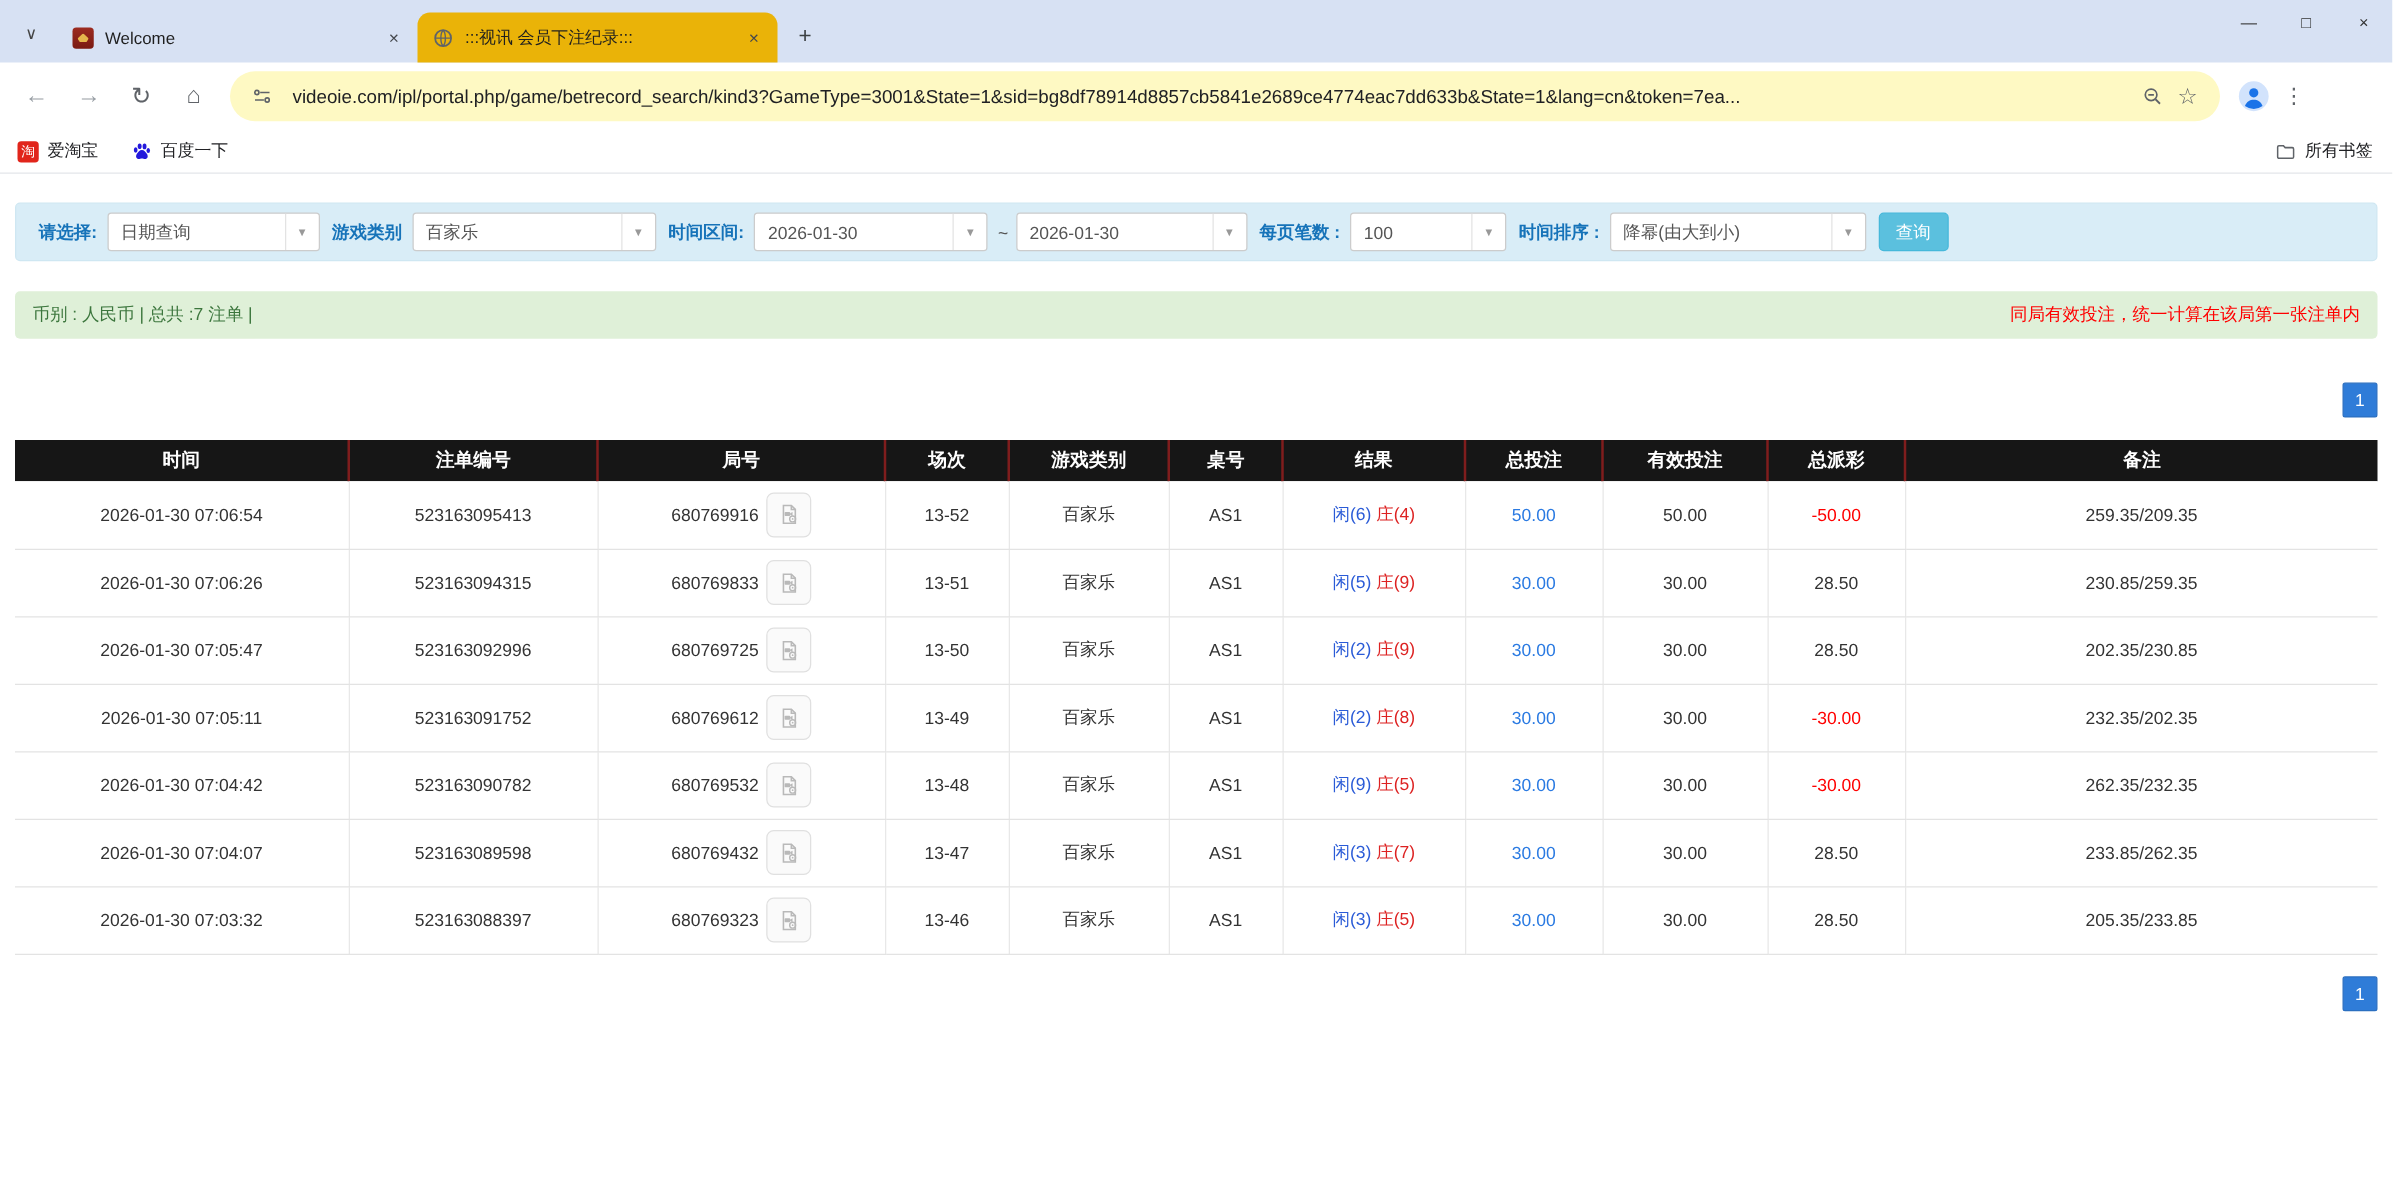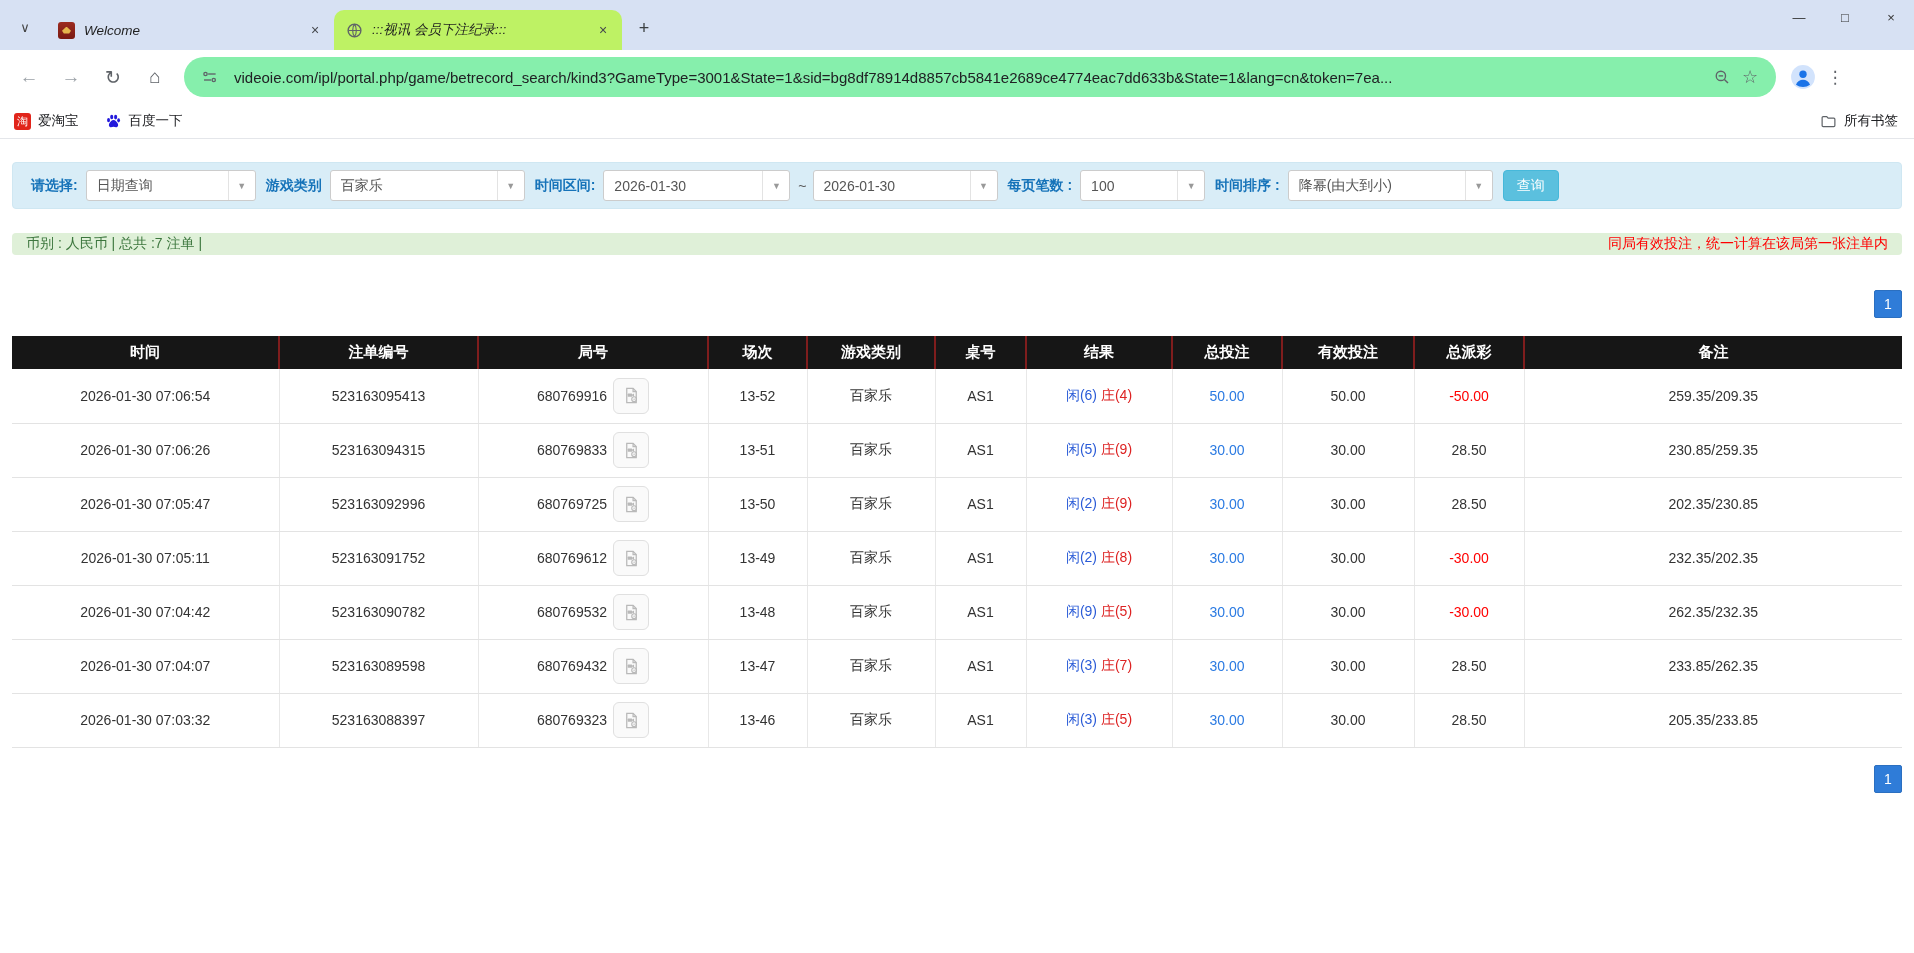--- a/index.html
+++ b/index.html
@@ -4,34 +4,34 @@
 <style>
   * { margin:0; padding:0; box-sizing:border-box; }
   html,body { width:1914px; height:953px; overflow:hidden; background:#fff;
     font-family:"Liberation Sans","DejaVu Sans",sans-serif; }
 
   
   .tabstrip { height:50px; background:#d7e1f3; display:flex; align-items:flex-end; position:relative; }
   .tab-search { width:30px; height:30px; border-radius:8px; margin:0 6px 8px 10px; display:flex; align-items:center; justify-content:center; color:#444; font-size:13px; cursor:pointer; }
   .tab { height:40px; display:flex; align-items:center; padding:0 10px 0 12px; width:288px; border-radius:10px 10px 0 0; color:#1f1f1f; font-size:13.5px; }
   .tab.inactive { background:transparent; }
-  .tab.active { background:#bef264; }
+  .tab.active { background:#eab308; }
   .tab .fav { width:17px; height:17px; margin-right:9px; flex:none; }
-  .tab .t-title { flex:1; white-space:nowrap; overflow:hidden;font-style:italic; }
+  .tab .t-title { flex:1; white-space:nowrap; overflow:hidden; }
   .tab .t-close { width:18px; height:18px; border-radius:50%; display:flex; align-items:center; justify-content:center; font-size:14px; color:#45484d; cursor:pointer; }
   .newtab-btn { width:28px; height:28px; margin:0 0 8px 8px; display:flex; align-items:center; justify-content:center; font-size:18px; color:#3c4043; border-radius:50%; cursor:pointer; }
   .win-controls { position:absolute; right:0; top:0; height:34px; display:flex; }
   .win-btn { width:46px; display:flex; align-items:center; justify-content:center; font-size:13px; color:#333; cursor:pointer; }
   .fav-welcome { border-radius:3px; background:linear-gradient(#9c2b20,#7a1a12); display:flex; align-items:center; justify-content:center; }
   .fav-welcome .gold { width:9px; height:7px; background:#e5b64c; clip-path:polygon(50% 0,100% 60%,80% 100%,20% 100%,0 60%); }
 
   .toolbar { height:54px; background:#fff; display:flex; align-items:center; padding:0 8px; }
   .nav-ic { width:34px; height:34px; display:flex; align-items:center; justify-content:center; font-size:19px; color:#5f6368; border-radius:50%; margin:0 4px; cursor:pointer; }
   .nav-ic.dim { color:#9aa0a6; }
-  .omnibox { flex:none; width:1592px; height:40px; margin-left:8px; background:#86efac; border-radius:20px; display:flex; align-items:center; padding:0 12px; }
+  .omnibox { flex:none; width:1592px; height:40px; margin-left:8px; background:#fef9c3; border-radius:20px; display:flex; align-items:center; padding:0 12px; }
   .omnibox .url { flex:1; font-size:15px; color:#202124; white-space:nowrap; overflow:hidden; margin-left:10px; }
   .omni-ic { width:28px; height:28px; display:flex; align-items:center; justify-content:center; color:#5f6368; cursor:pointer; flex:none; }
   .star { font-size:18px; }
   .avatar-wrap { width:34px; height:34px; margin-left:10px; display:flex; align-items:center; justify-content:center; cursor:pointer; }
   .menu-dots { font-size:17px; color:#5f6368; width:30px; height:34px; display:flex; align-items:center; justify-content:center; cursor:pointer; }
 
   .bookmarks { height:35px; background:#fff; display:flex; align-items:center; padding:0 14px; border-bottom:1px solid #e4e6ea; }
   .bm { display:flex; align-items:center; margin-right:26px; font-size:13.5px; color:#202124; cursor:pointer; }
   .bm .ic { margin-right:7px; display:flex; }
   .tb-ic { width:17px; height:17px; border-radius:3px; background:#e1251b; color:#fff; font-size:11px; display:flex; align-items:center; justify-content:center; }
@@ -43,21 +43,21 @@
   .page-title { margin-top:28px; font-size:22px; color:#333; font-weight:500; letter-spacing:1px; }
 
   .filterbar { margin-top:23px; height:47px; background:#d9edf7; border:1px solid #cfe7f2; border-radius:4px; display:flex; align-items:center; padding:0 18px; }
   .f-label { color:#1673b9; font-weight:bold; font-size:14px; white-space:nowrap; margin-right:8px;text-align:right; }
   .sel { background:#fff; border:1px solid #ccc; border-radius:3px; height:31px; display:flex; align-items:center; font-size:14px; color:#555; margin-right:10px; cursor:pointer; }
   .sel .v { padding:0 10px; flex:1; white-space:nowrap; }
   .sel .a { width:27px; align-self:stretch; border-left:1px solid #e3e3e3; display:flex; align-items:center; justify-content:center; color:#999; font-size:9px; }
   .tilde { color:#555; font-size:14px; margin:0 6px 0 -2px; }
   .btn-query { height:31px; padding:0 13px; background:#5bc0de; color:#fff; border:1px solid #46b8da; border-radius:4px; font-size:14px; display:flex; align-items:center; cursor:pointer; }
 
-  .summary { margin-top:24px; height:22px; background:#dff0d8; border-radius:4px; display:flex; align-items:center; padding:0 14px;gap:48px; }
+  .summary { margin-top:24px; height:38px; background:#dff0d8; border-radius:4px; display:flex; align-items:center; padding:0 14px;gap:48px; }
   .sum-left { color:#3c763d; font-size:14px; }
   .sum-right { margin-left:auto; color:#f00; font-size:14px; }
 
   .pag-row { display:flex; justify-content:flex-end; }
   .pag-top { margin-top:35px; }
   .pag-bottom { margin-top:17px; }
   .page-btn { min-width:28px; height:28px; background:#2f7cd8; border:1px solid #2b6fc0; color:#fff; font-size:14px; display:flex; align-items:center; justify-content:center; border-radius:2px; cursor:pointer; }
 
   table.bets { margin-top:18px; width:1890px; border-collapse:collapse; table-layout:fixed; }
   table.bets th { background:#161616; color:#fff; font-size:15px; font-weight:bold; height:33px; border-left:2px solid #7f1d1d; }

